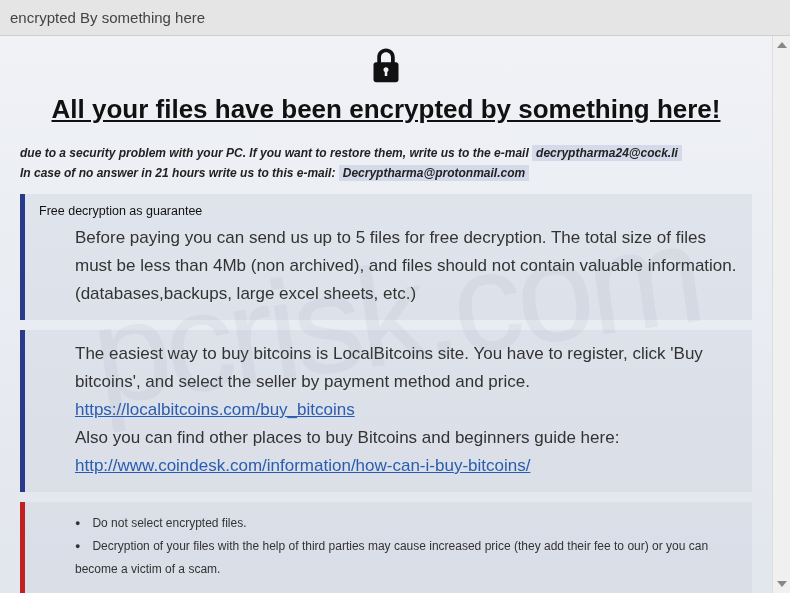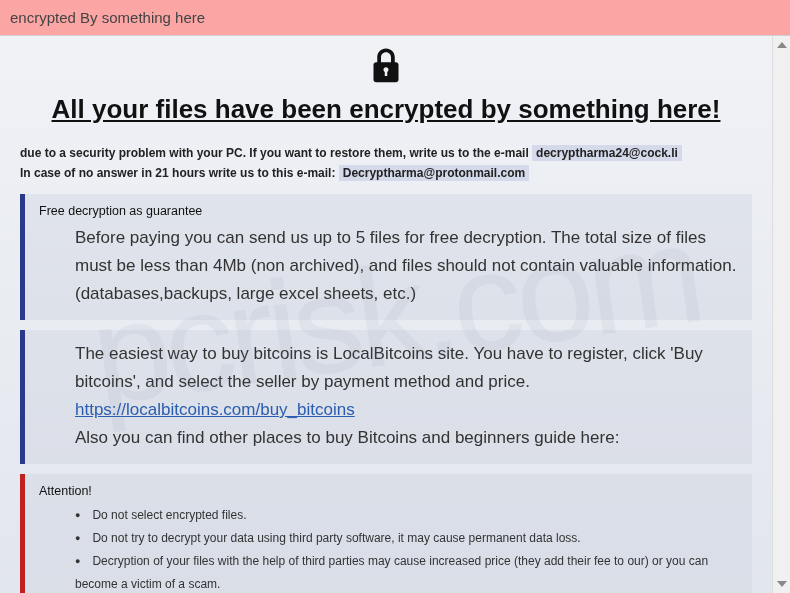--- a/index.html
+++ b/index.html
@@ -6,21 +6,21 @@
     body {
       font-family: "Segoe UI", Tahoma, sans-serif;
       background: #fff;
       width: 790px;
       height: 593px;
       overflow: hidden;
       position: relative;
     }
     .titlebar {
       height: 36px;
-      background: #fca5a5;
+      background: #e5e5e5;
       border-bottom: 1px solid #d0d0d0;
       display: flex;
       align-items: center;
       padding: 0 10px;
       font-size: 15px;
       color: #444;
     }
     .content-wrapper {
       position: relative;
       height: calc(100% - 36px);
@@ -63,21 +63,21 @@
       margin-bottom: 18px;
       text-decoration: underline;
     }
     .intro {
       font-size: 12px;
       color: #222;
       line-height: 1.7;
       margin-bottom: 10px;
     }
     .intro .line { display: block; }
-    .bold { font-weight: bold; }
+    .bold { font-weight: bold; font-style: italic; }
     .hl-email {
       background: #d5daea;
       padding: 1px 4px;
       font-weight: bold;
     }
     .hl-id {
       background: #d5daea;
       color: #c02828;
       padding: 1px 4px;
       font-weight: bold;
@@ -169,28 +169,27 @@
     <div class="box blue">
       <div class="box-title">Free decryption as guarantee</div>
       <div class="box-body">Before paying you can send us up to 5 files for free decryption. The total size of files must be less than 4Mb (non archived), and files should not contain valuable information. (databases,backups, large excel sheets, etc.)</div>
     </div>
 
     <div class="box blue">
       <div class="box-body">
         <div>The easiest way to buy bitcoins is LocalBitcoins site. You have to register, click 'Buy bitcoins', and select the seller by payment method and price.</div>
         <a class="box-link" href="#">https://localbitcoins.com/buy_bitcoins</a>
         <div>Also you can find other places to buy Bitcoins and beginners guide here:</div>
+        <a class="box-link" href="#">http://www.coindesk.com/information/how-can-i-buy-bitcoins/</a>
       </div>
     </div>
 
     <div class="box red">
-      <div class="box-title">Attention!</div>
       <ul class="bullets">
         <li>Do not select encrypted files.</li>
-        <li>Do not try to decrypt your data using third party software, it may cause permanent data loss.</li>
         <li>Decryption of your files with the help of third parties may cause increased price (they add their fee to our) or you can become a victim of a scam.</li>
       </ul>
     </div>
 
   </div>
 
   <div class="scrollbar">
     <div class="scroll-arrow up">
       <svg width="10" height="6" viewBox="0 0 10 6">
           <path d="M0 6 L5 0 L10 6 Z" fill="#888"></path>

